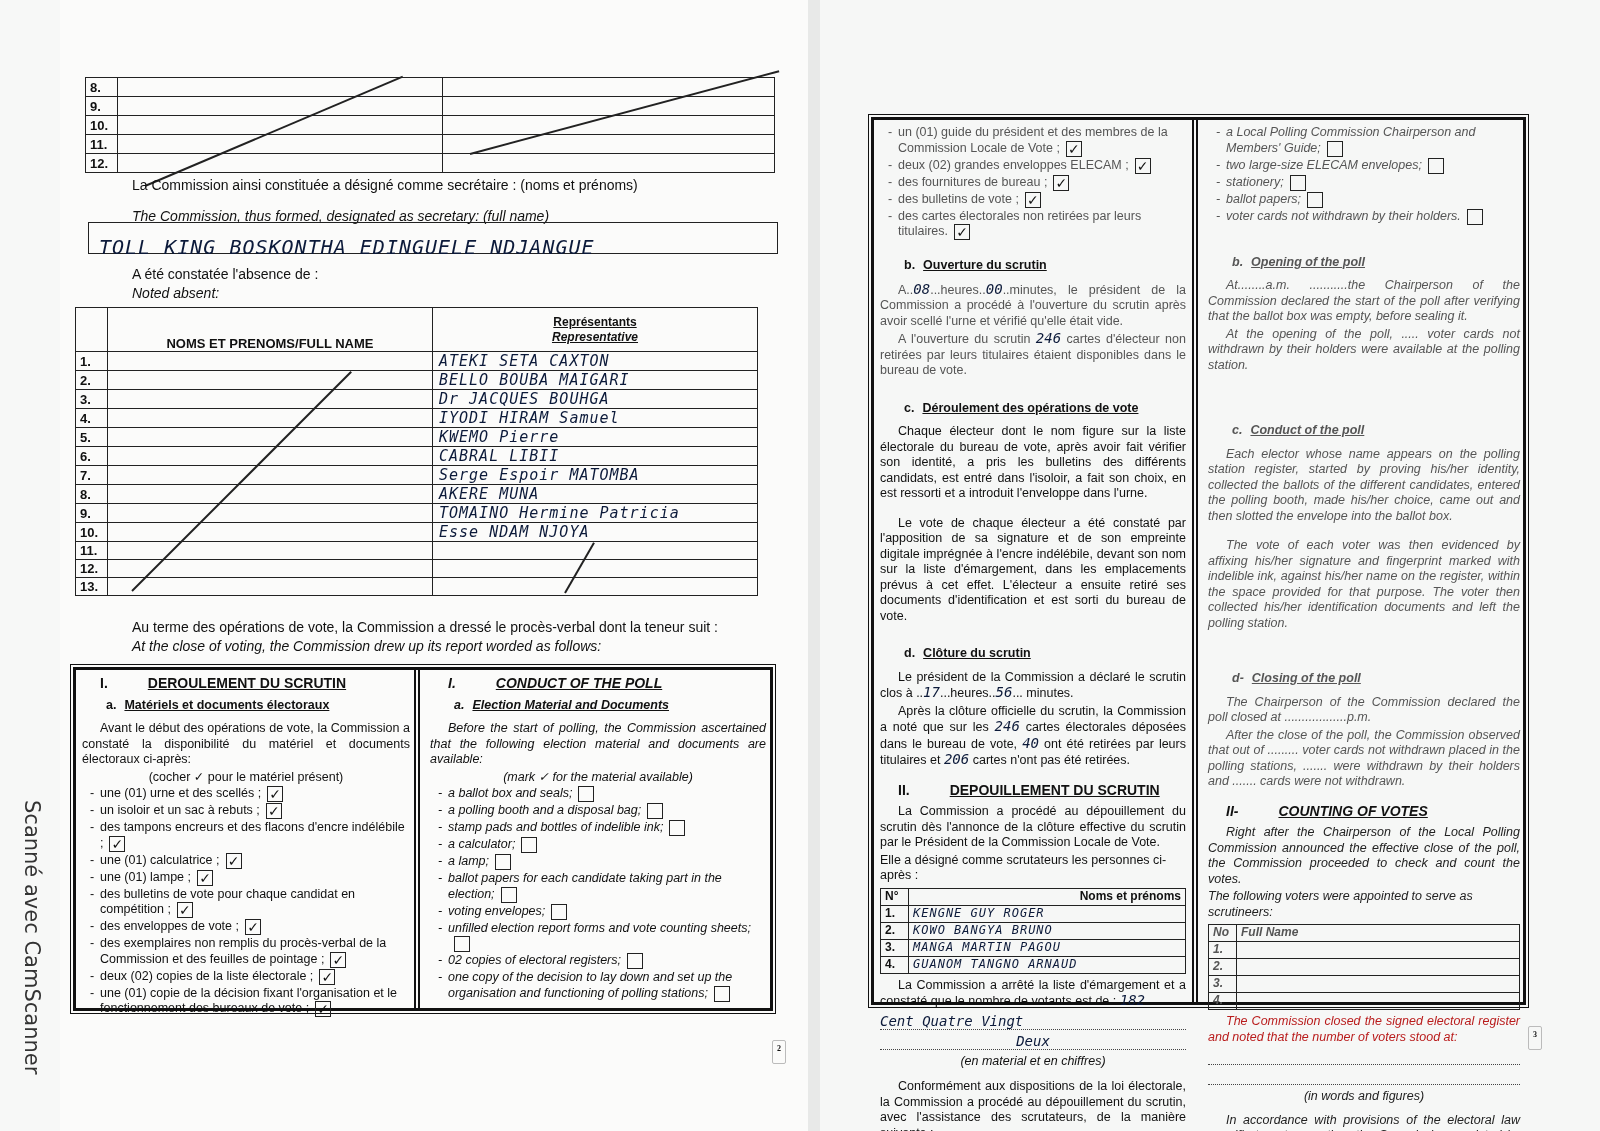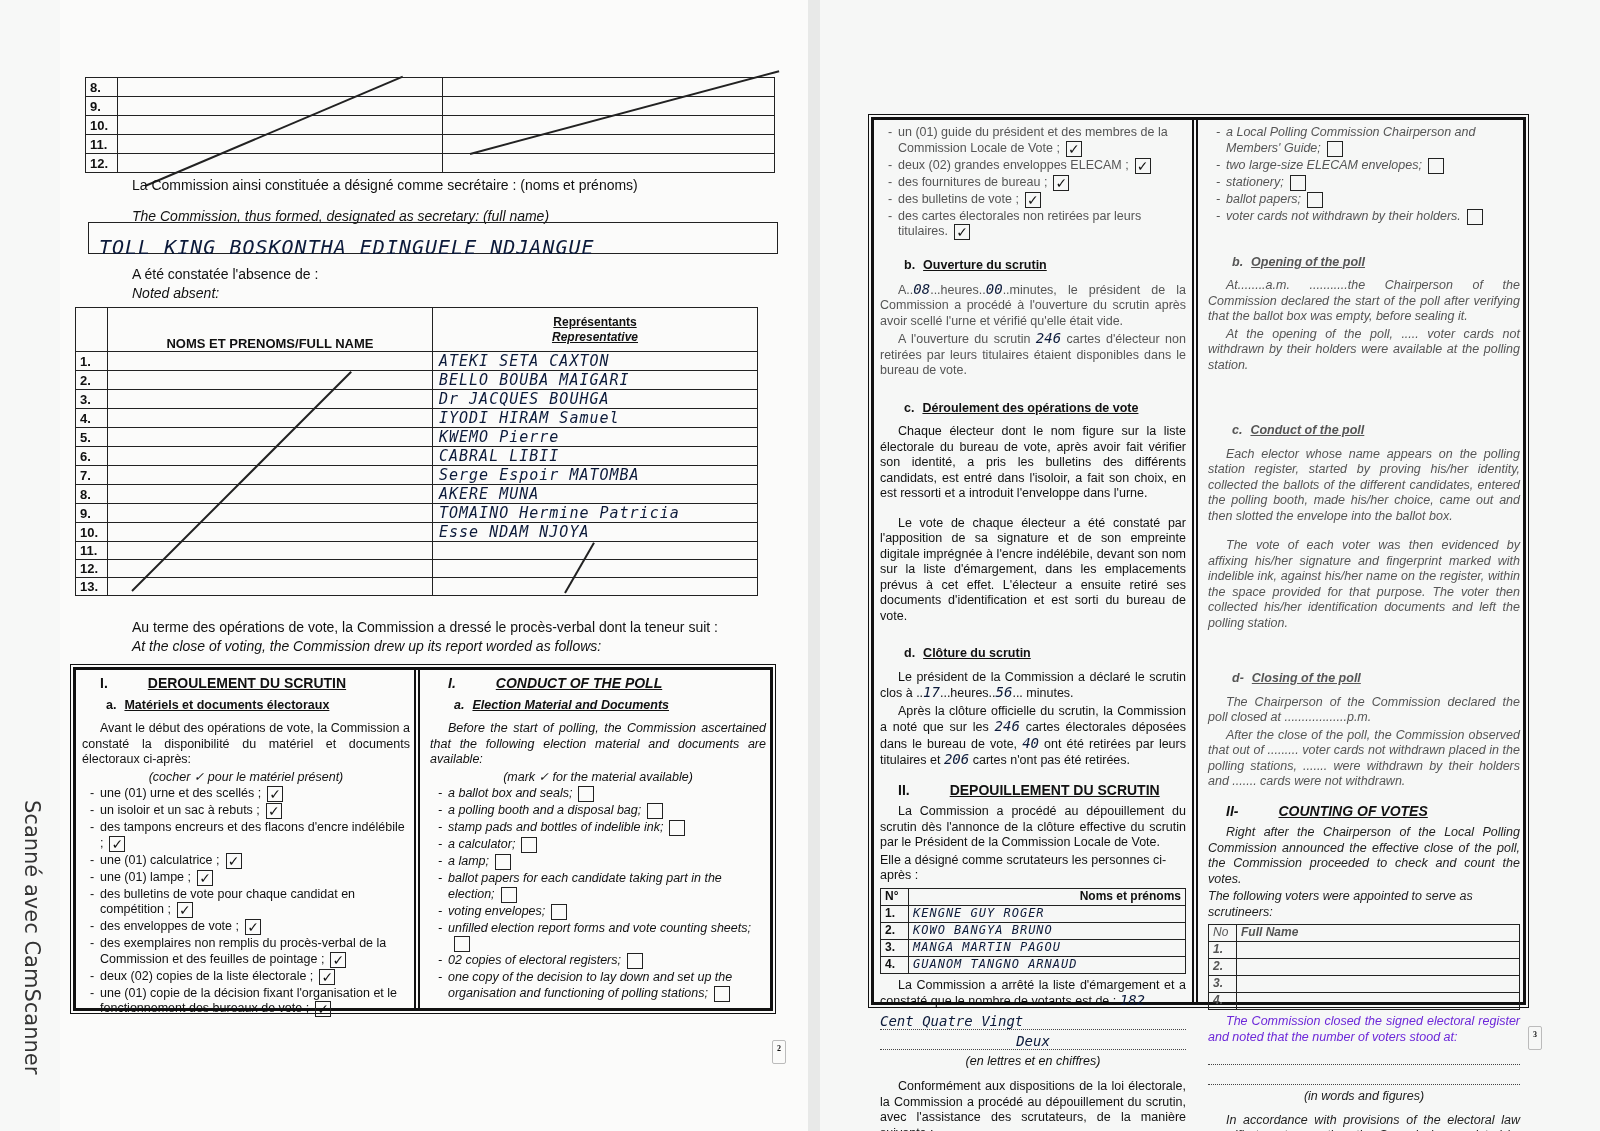--- a/index.html
+++ b/index.html
@@ -39,21 +39,21 @@
   .intro .it { font-style: italic; }
 
   .framebox { position: absolute; border: 3px solid #111; outline: 1px solid #111; outline-offset: 2px; }
   .col { position: absolute; top: 0; bottom: 0; padding: 4px 6px; font-size: 12.5px; line-height: 15.5px; font-family: "Liberation Sans", sans-serif; }
   .col.it { font-style: italic; }
   .col h2 { font-size: 14px; font-weight: bold; margin: 2px 0 6px 18px; display: flex; gap: 40px; }
   .col h2 u { text-decoration: underline; }
   .col h3 { font-size: 12.5px; font-weight: bold; margin: 2px 0 8px 24px; }
   .col h3 u { text-decoration: underline; margin-left: 8px; }
   .col p { text-align: justify; text-indent: 18px; margin-bottom: 2px; }
-  .col .center { text-align: center; font-weight: normal; font-style: italic; }
+  .col .center { text-align: center; font-weight: normal; }
   .col ul { list-style: none; padding-left: 8px; }
   .col li { position: relative; padding-left: 10px; margin: 1px 0; }
   .col li::before { content: "-"; position: absolute; left: 0; }
   .chk { display: inline-block; width: 16px; height: 16px; border: 1.5px solid #222; vertical-align: middle; margin-left: 6px; text-align: center; line-height: 14px; font-size: 14px; color: #111; font-style: normal; }
   .divider { position: absolute; top: 0; bottom: 0; width: 6px; border-left: 2px solid #111; border-right: 2px solid #111; }
 
   .blur { color: #555; }
   .scrut { width: 100%; margin: 4px 0; }
   .scrut td { border: 1.5px solid #222; height: 17px; font-size: 12px; padding: 0 4px; }
   .dots { border-bottom: 1px dotted #444; height: 16px; margin: 4px 0; }
@@ -304,21 +304,21 @@
           </tr>
           <tr>
             <td style="font-weight:bold">4.</td>
             <td class="hand">GUANOM TANGNO ARNAUD</td>
           </tr>
         </tbody>
     </table>
     <p><span>La Commission a arrêté la liste d'émargement et a constaté que le nombre de votants est de :</span> <span class="inline-hand">182</span></p>
     <div class="dots inline-hand">Cent Quatre Vingt</div>
     <div class="dots inline-hand" style="text-align:center;">Deux</div>
-    <div class="center" style="font-style:italic;">(en lettres et en chiffres)</div>
+    <div class="center" style="font-style:italic;">(en material et en chiffres)</div>
     <p style="margin-top:10px;">Conformément aux dispositions de la loi électorale, la Commission a procédé au dépouillement du scrutin, avec l'assistance des scrutateurs, de la manière suivante :</p>
   </div>
   <div class="divider" style="left:318px;"></div>
   <div class="col it blur" style="left:328px;width:324px;">
     <ul id="en-items-right">
         <li><span>a Local Polling Commission Chairperson and Members' Guide;</span><span class="chk"></span></li>
         <li><span>two large-size ELECAM envelopes;</span><span class="chk"></span></li>
         <li><span>stationery;</span><span class="chk"></span></li>
         <li><span>ballot papers;</span><span class="chk"></span></li>
         <li><span>voter cards not withdrawn by their holders.</span><span class="chk"></span></li>
@@ -334,21 +334,21 @@
     <p>After the close of the poll, the Commission observed that out of ......... voter cards not withdrawn placed in the polling stations, ....... were withdrawn by their holders and ....... cards were not withdrawn.</p>
     <h2 style="margin-top:14px;color:#111;">
         <span>II-</span>
         <u>COUNTING OF VOTES</u>
       </h2>
     <p style="color:#222;">Right after the Chairperson of the Local Polling Commission announced the effective close of the poll, the Commission proceeded to check and count the votes.</p>
     <div style="color:#222;">The following voters were appointed to serve as scrutineers:</div>
     <table class="scrut">
       <thead>
           <tr>
-        <td style="width:28px;font-weight:normal;">No</td>
+        <td style="width:28px;font-weight:bold;">No</td>
         <td style="font-weight:bold;">Full Name</td>
       </tr>
         </thead>
       <tbody id="scrut-en">
           <tr>
             <td style="font-weight:bold">1.</td>
             <td class=""></td>
           </tr>
           <tr>
             <td style="font-weight:bold">2.</td>
@@ -357,21 +357,21 @@
           <tr>
             <td style="font-weight:bold">3.</td>
             <td class=""></td>
           </tr>
           <tr>
             <td style="font-weight:bold">4.</td>
             <td class=""></td>
           </tr>
         </tbody>
     </table>
-    <p style="color:#6d28d9;">The Commission closed the signed electoral register and noted that the number of voters stood at:</p>
+    <p style="color:#b91c1c;">The Commission closed the signed electoral register and noted that the number of voters stood at:</p>
     <div class="dots"></div>
     <div class="dots"></div>
     <div class="center" style="color:#222;">(in words and figures)</div>
     <p style="margin-top:8px;color:#222;">In accordance with provisions of the electoral law specific to vote counting, the Commission, assisted by the appointed scrutineers, proceeded as follows:</p>
 
   </div>
 </div>
 <div class="pagenum" style="left:1528px;top:1026px;">3</div>
 
 </body></html>

